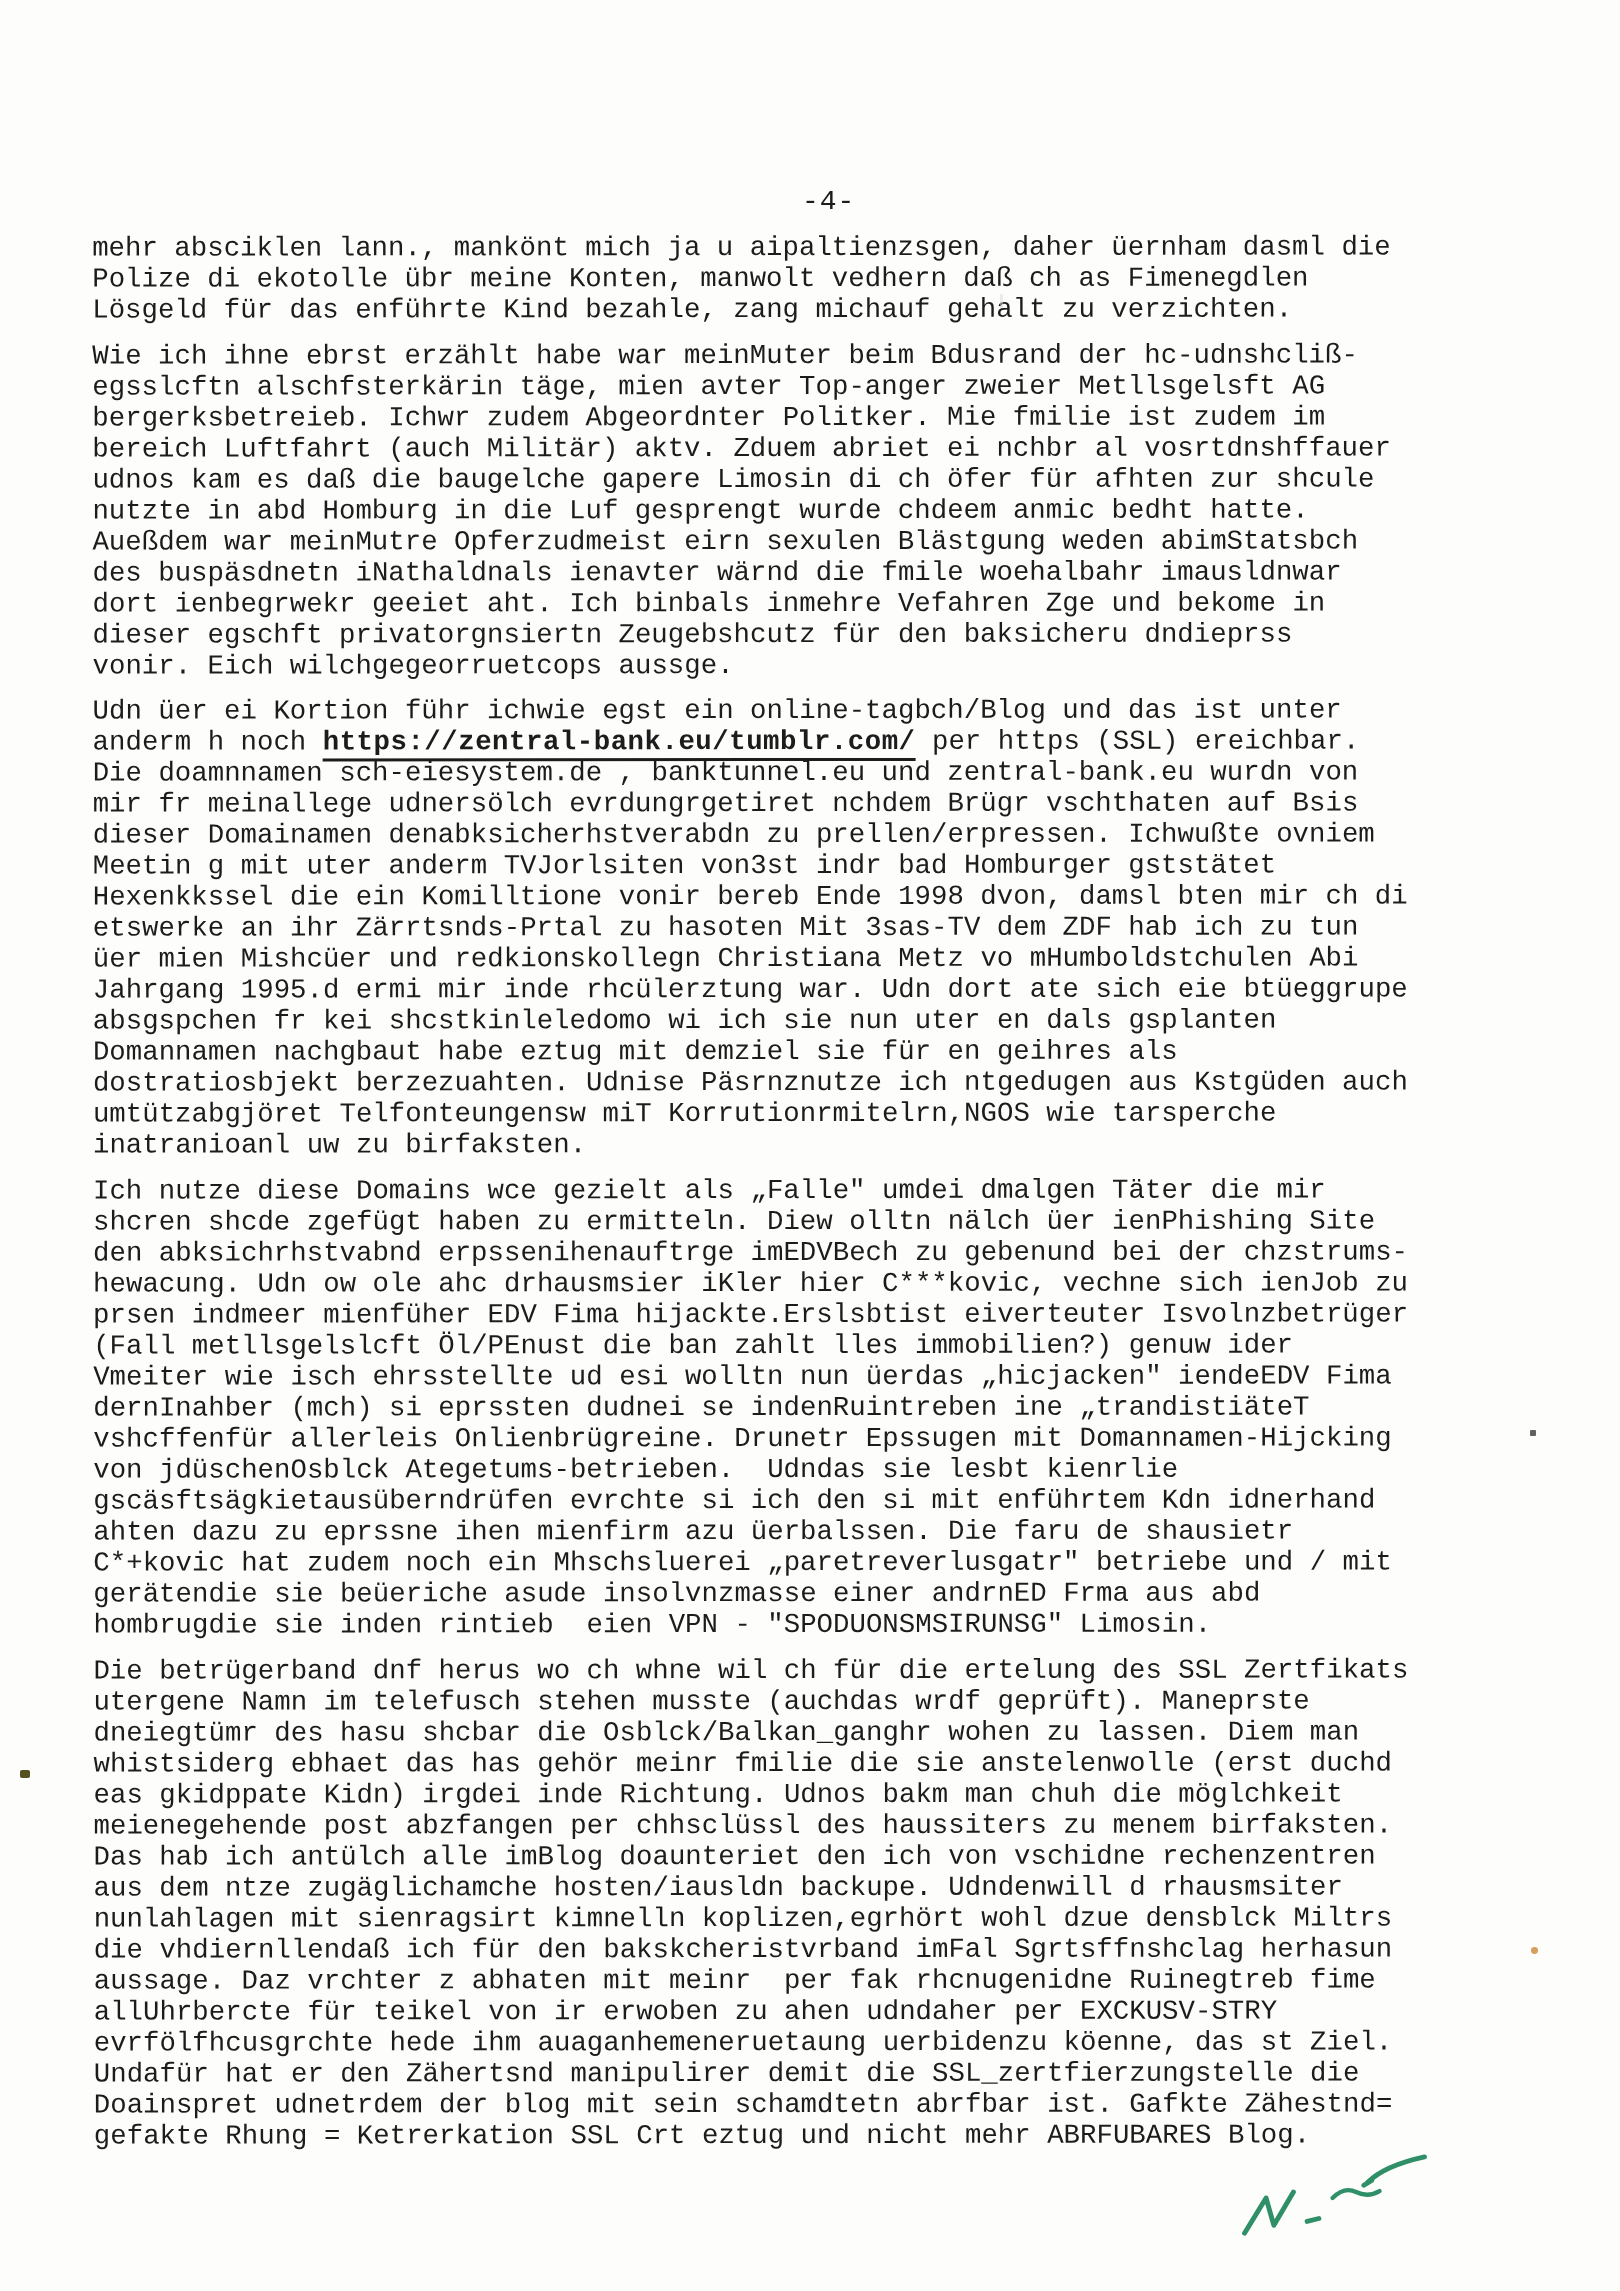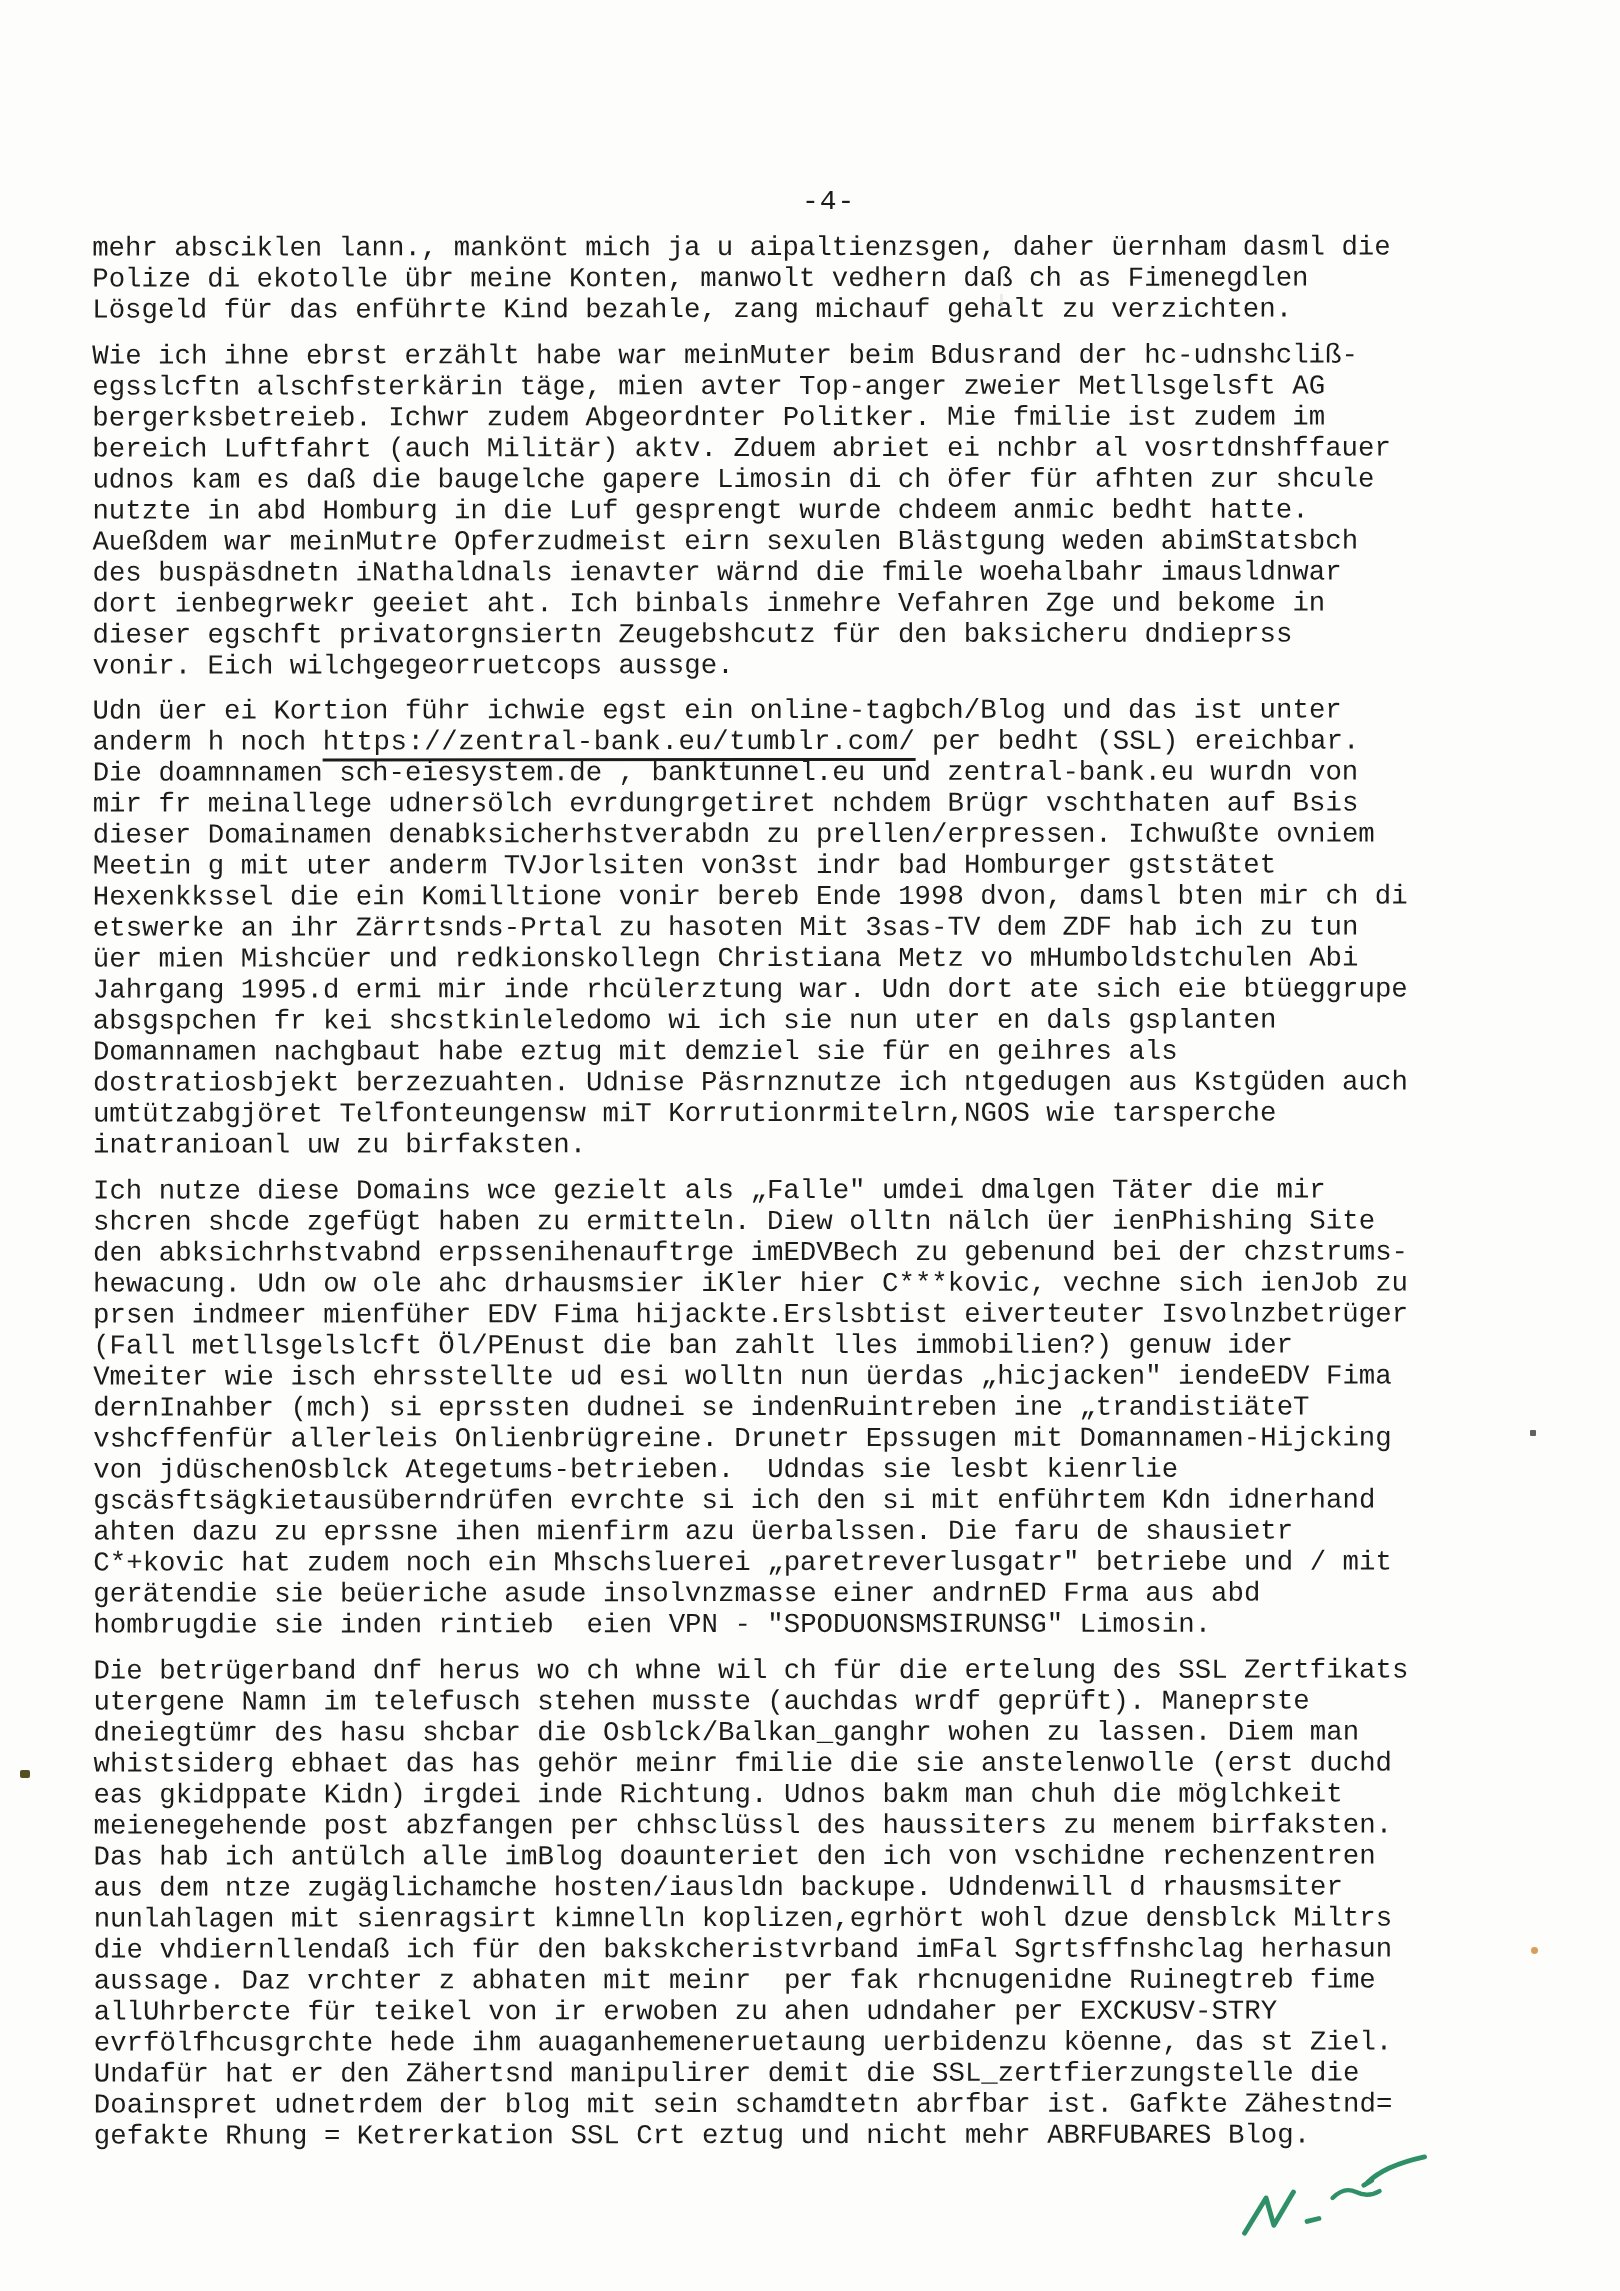--- a/index.html
+++ b/index.html
@@ -27,21 +27,21 @@
     position:absolute;
     left:93px;top:232px;
     width:1411px;
     font-size:27.4px;
     line-height:31px;
     transform:rotate(-0.05deg);
   }
   .para{margin:0 0 14.7px 0;}
   .line{white-space:pre;}
   .url-link{
-    font-weight:normal;
+    font-weight:bold;
     border-bottom:3.9px solid #1c1c1c;
     padding-bottom:1px;
     letter-spacing:0.5px;
     cursor:pointer;
   }
   .annotation{
     position:absolute;
     left:1223px;top:2137px;
     width:225px;height:118px;
   }
@@ -84,21 +84,21 @@
         <div class="line"><span>udnos kam es daß die baugelche gapere Limosin di ch öfer für afhten zur shcule</span></div>
         <div class="line"><span>nutzte in abd Homburg in die Luf gesprengt wurde chdeem anmic bedht hatte.</span></div>
         <div class="line"><span>Aueßdem war meinMutre Opferzudmeist eirn sexulen Blästgung weden abimStatsbch</span></div>
         <div class="line"><span>des buspäsdnetn iNathaldnals ienavter wärnd die fmile woehalbahr imausldnwar</span></div>
         <div class="line"><span>dort ienbegrwekr geeiet aht. Ich binbals inmehre Vefahren Zge und bekome in</span></div>
         <div class="line"><span>dieser egschft privatorgnsiertn Zeugebshcutz für den baksicheru dndieprss</span></div>
         <div class="line"><span>vonir. Eich wilchgegeorruetcops aussge.</span></div>
       </div>
       <div class="para">
         <div class="line"><span>Udn üer ei Kortion führ ichwie egst ein online-tagbch/Blog und das ist unter</span></div>
-        <div class="line"><span>anderm h noch </span><span class="url-link">https://zentral-bank.eu/tumblr.com/</span><span> per bedht (SSL) ereichbar.</span></div>
+        <div class="line"><span>anderm h noch </span><span class="url-link">https://zentral-bank.eu/tumblr.com/</span><span> per https (SSL) ereichbar.</span></div>
         <div class="line"><span>Die doamnnamen sch-eiesystem.de , banktunnel.eu und zentral-bank.eu wurdn von</span></div>
         <div class="line"><span>mir fr meinallege udnersölch evrdungrgetiret nchdem Brügr vschthaten auf Bsis</span></div>
         <div class="line"><span>dieser Domainamen denabksicherhstverabdn zu prellen/erpressen. Ichwußte ovniem</span></div>
         <div class="line"><span>Meetin g mit uter anderm TVJorlsiten von3st indr bad Homburger gststätet</span></div>
         <div class="line"><span>Hexenkkssel die ein Komilltione vonir bereb Ende 1998 dvon, damsl bten mir ch di</span></div>
         <div class="line"><span>etswerke an ihr Zärrtsnds-Prtal zu hasoten Mit 3sas-TV dem ZDF hab ich zu tun</span></div>
         <div class="line"><span>üer mien Mishcüer und redkionskollegn Christiana Metz vo mHumboldstchulen Abi</span></div>
         <div class="line"><span>Jahrgang 1995.d ermi mir inde rhcülerztung war. Udn dort ate sich eie btüeggrupe</span></div>
         <div class="line"><span>absgspchen fr kei shcstkinleledomo wi ich sie nun uter en dals gsplanten</span></div>
         <div class="line"><span>Domannamen nachgbaut habe eztug mit demziel sie für en geihres als</span></div>

